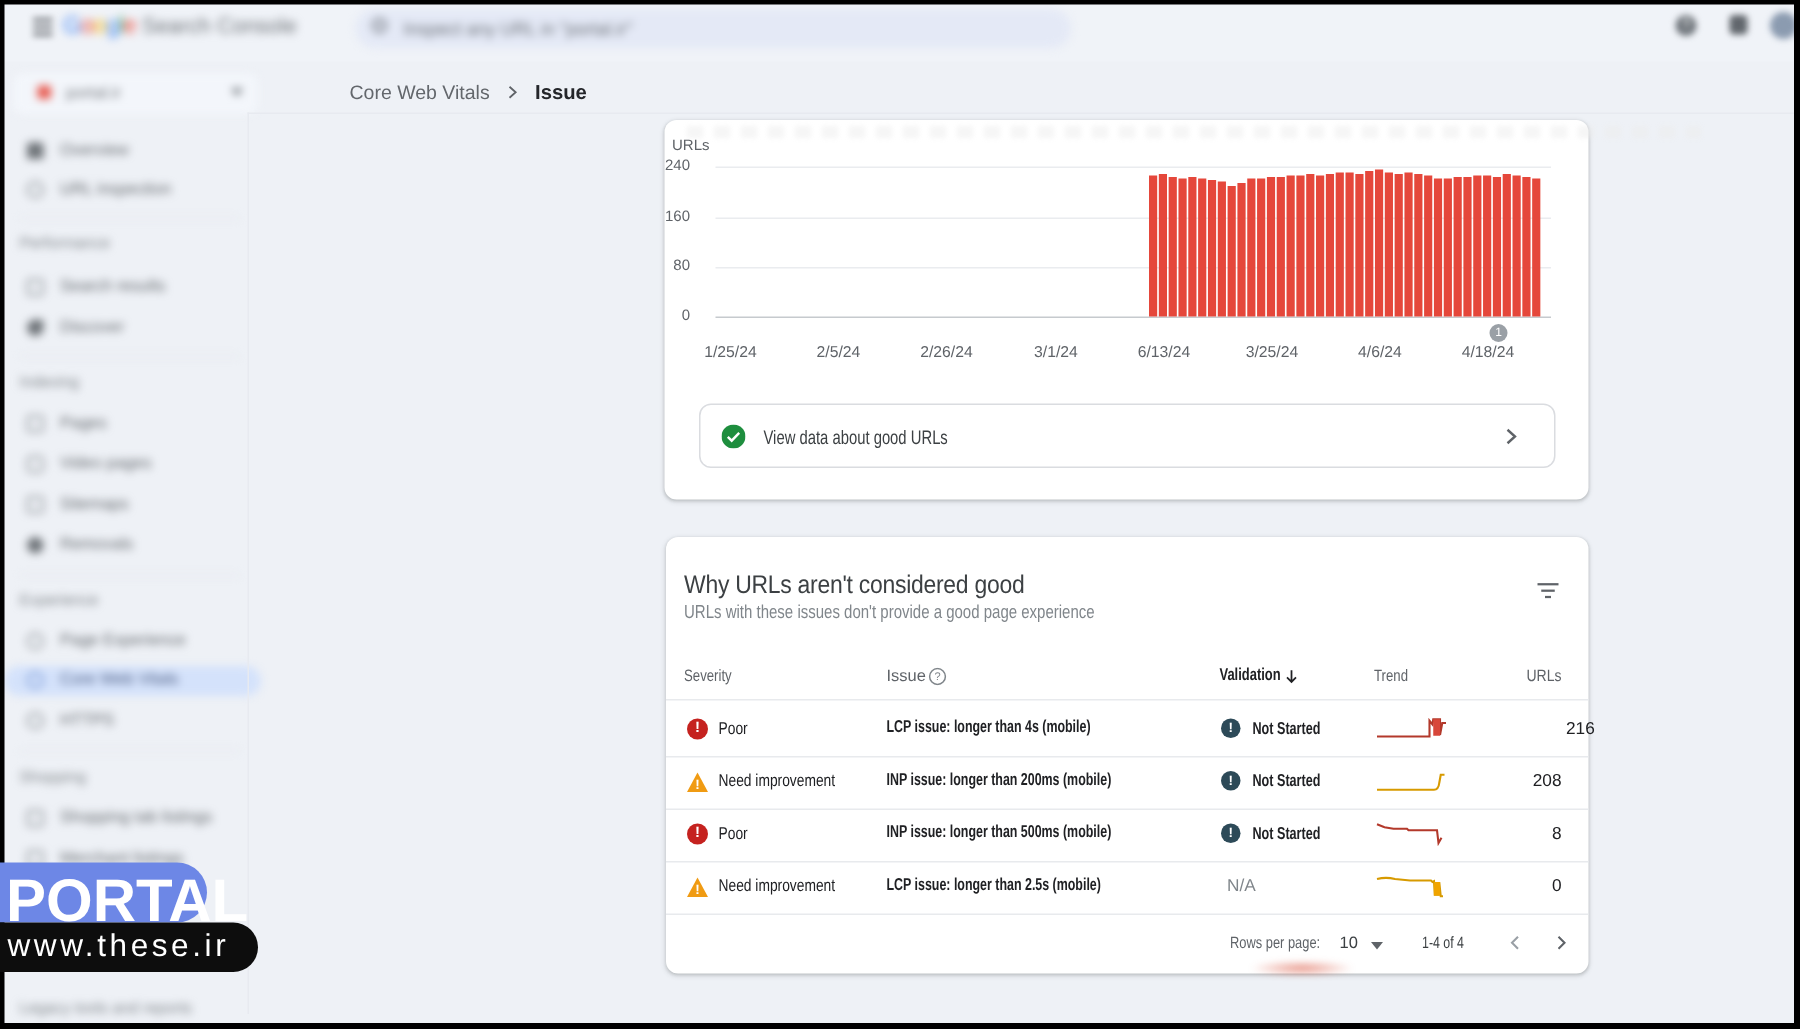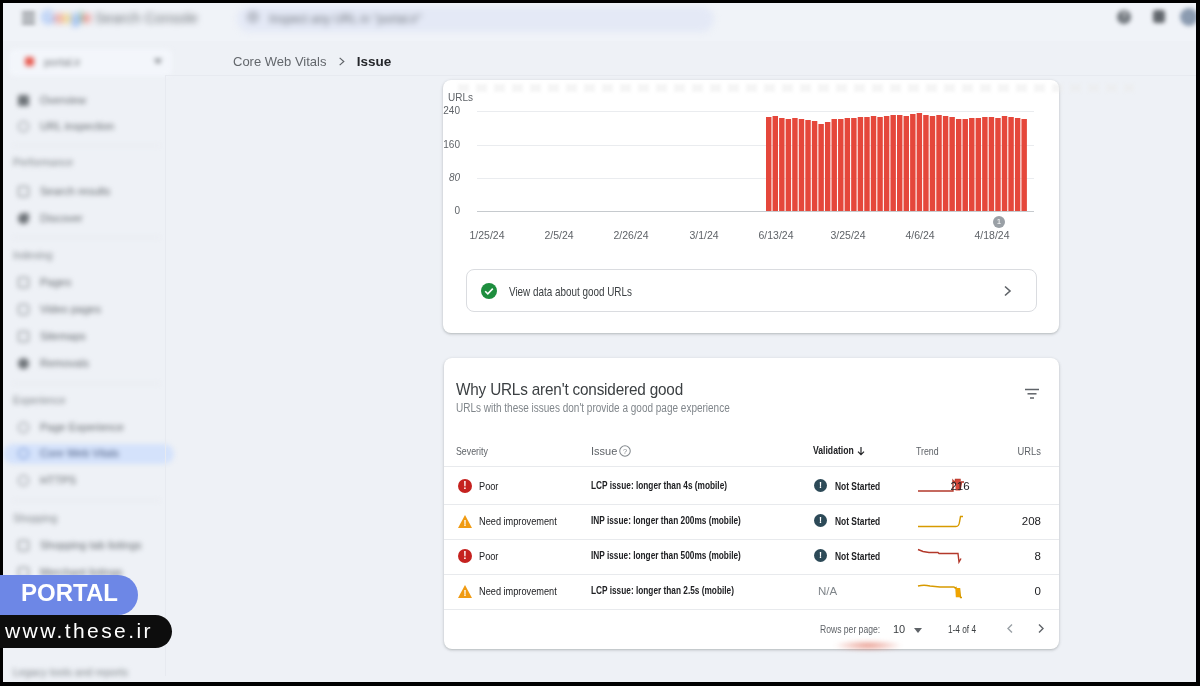--- a/index.html
+++ b/index.html
@@ -132,21 +132,21 @@
     <span style="vertical-align:middle;color:#24262a;font-weight:700;font-size:13.5px;">Issue</span>
   </div>
 
   <div class="abs" style="left:443px;top:80px;width:616px;height:253px;background:#fff;border-radius:8px;box-shadow:0 1px 2px rgba(60,64,67,.2),0 1px 3px 1px rgba(60,64,67,.1);"></div>
 
   <div class="abs" style="left:458px;top:84px;width:676px;height:8px;background:repeating-linear-gradient(90deg,#ececec 0 11px,transparent 11px 18px);filter:blur(1.8px);opacity:.5;"></div>
 
   <div class="abs" style="left:448px;top:92px;font-size:10px;color:#5f6368;">URLs</div>
   <div class="abs ylab" style="top:105px;">240</div>
   <div class="abs ylab" style="top:139px;">160</div>
-  <div class="abs ylab" style="top:172px;font-style:italic;">80</div>
+  <div class="abs ylab" style="top:172px;">80</div>
   <div class="abs ylab" style="top:205px;">0</div>
   <div class="abs grid" style="top:111px;"></div>
   <div class="abs grid" style="top:145px;"></div>
   <div class="abs grid" style="top:178px;"></div>
   <div class="abs" style="left:477px;top:211px;width:557px;height:1px;background:#c6cace;"></div>
 
   <svg class="abs" style="left:766px;top:100px;" width="262" height="112" id="bars">
     <g fill="#e5473b">
       <rect x="0.0" y="17" width="5.45" height="94"></rect>
       <rect x="6.55" y="16" width="5.45" height="95"></rect>
@@ -245,21 +245,21 @@
 
   <div class="abs sev-r" style="left:458px;top:479px;">!</div>
   <div class="abs cell" style="left:479px;top:480px;">Poor</div>
   <div class="abs issue" style="left:591px;top:479px;">LCP issue: longer than 4s (mobile)</div>
   <div class="abs val-i" style="left:814px;top:479px;">!</div>
   <div class="abs vcell" style="left:835px;top:480px;">Not Started</div>
   <svg class="abs" style="left:916px;top:475px;" width="50" height="22" viewBox="0 0 50 22">
     <path d="M2 16 H37 V5.5 L39 8 L39.5 4.5 L44 4.5 L44 15 L45.5 7 L48 7" fill="none" stroke="#b3392b" stroke-width="1.4"></path>
     <rect x="39.5" y="4.5" width="4.5" height="11" fill="#d8473a"></rect>
   </svg>
-  <div class="abs num" style="left:935px;top:480px;width:50px;text-align:center;">216</div>
+  <div class="abs num" style="left:1044px;top:480px;width:50px;text-align:left;">216</div>
 
   <div class="abs sev-t" style="left:458px;top:515px;">
     <span>!</span>
   </div>
   <div class="abs cell" style="left:479px;top:515px;">Need improvement</div>
   <div class="abs issue" style="left:591px;top:514px;">INP issue: longer than 200ms (mobile)</div>
   <div class="abs val-i" style="left:814px;top:514px;">!</div>
   <div class="abs vcell" style="left:835px;top:515px;">Not Started</div>
   <svg class="abs" style="left:916px;top:510px;" width="50" height="22" viewBox="0 0 50 22">
     <path d="M2 16.5 H40 Q43 16.5 43.5 12 L44.5 6.5 H47" fill="none" stroke="#d79a00" stroke-width="1.4"></path>
@@ -301,14 +301,14 @@
 
   <div class="abs" style="left:833px;top:640px;width:70px;height:11px;background:radial-gradient(ellipse at center,rgba(214,69,45,.55),rgba(214,69,45,0) 70%);filter:blur(2px);"></div>
 
   <div class="abs" style="left:0;top:0;width:1200px;height:3px;background:#000;z-index:50;"></div>
   <div class="abs" style="left:0;top:0;width:3px;height:686px;background:#000;z-index:50;"></div>
   <div class="abs" style="left:1196px;top:0;width:4px;height:686px;background:#000;z-index:50;"></div>
   <div class="abs" style="left:0;top:682px;width:1200px;height:4px;background:#000;z-index:50;"></div>
 
   <div class="abs" style="left:0;top:575px;width:138px;height:40px;background:#6d87e6;border-radius:0 20px 20px 0;z-index:60;"></div>
   <div class="abs" style="left:0;top:615px;width:172px;height:33px;background:#0d0d0d;border-radius:0 17px 17px 0;z-index:61;"></div>
-  <div class="abs" style="left:4px;top:579px;z-index:62;color:#fff;font-size:24px;font-weight:700;margin-left:17px;">PORTAL</div>
+  <div class="abs" style="left:4px;top:579px;z-index:62;color:#fff;font-size:40px;font-weight:700;">PORTAL</div>
   <div class="abs" style="left:5px;top:619px;z-index:62;color:#fff;font-size:21px;letter-spacing:2.4px;">www.these.ir</div>
 
 </body></html>

